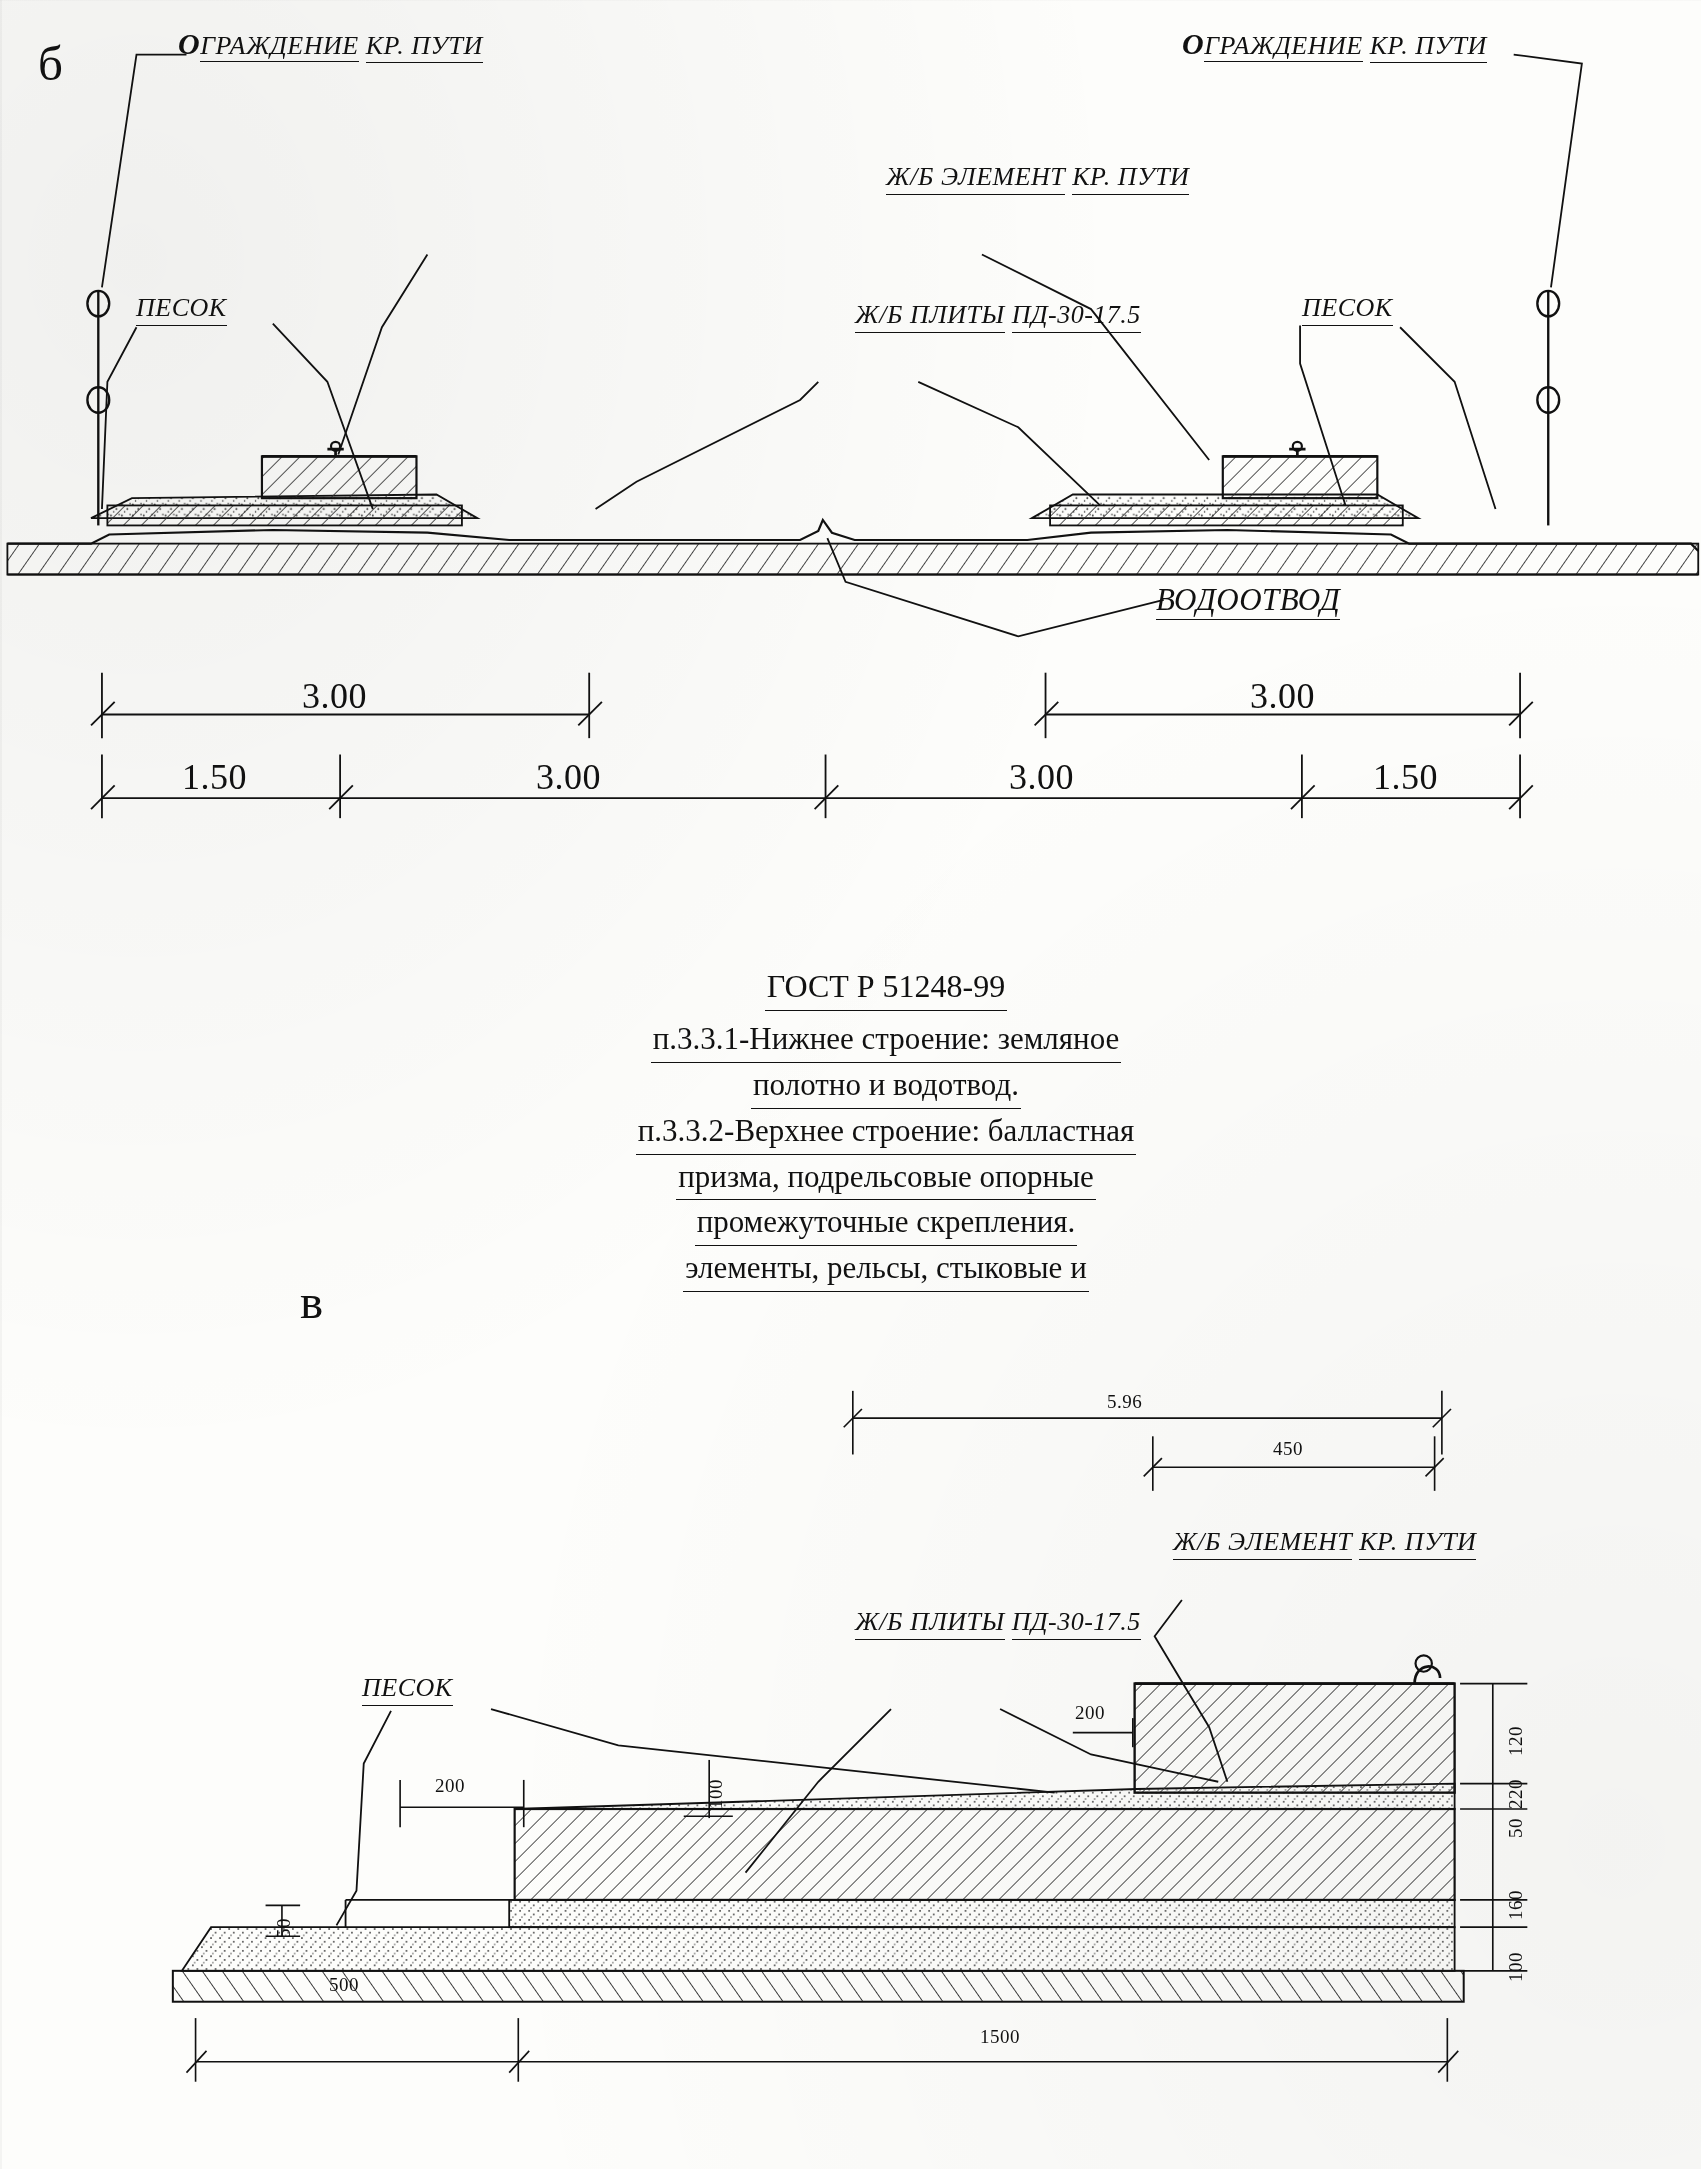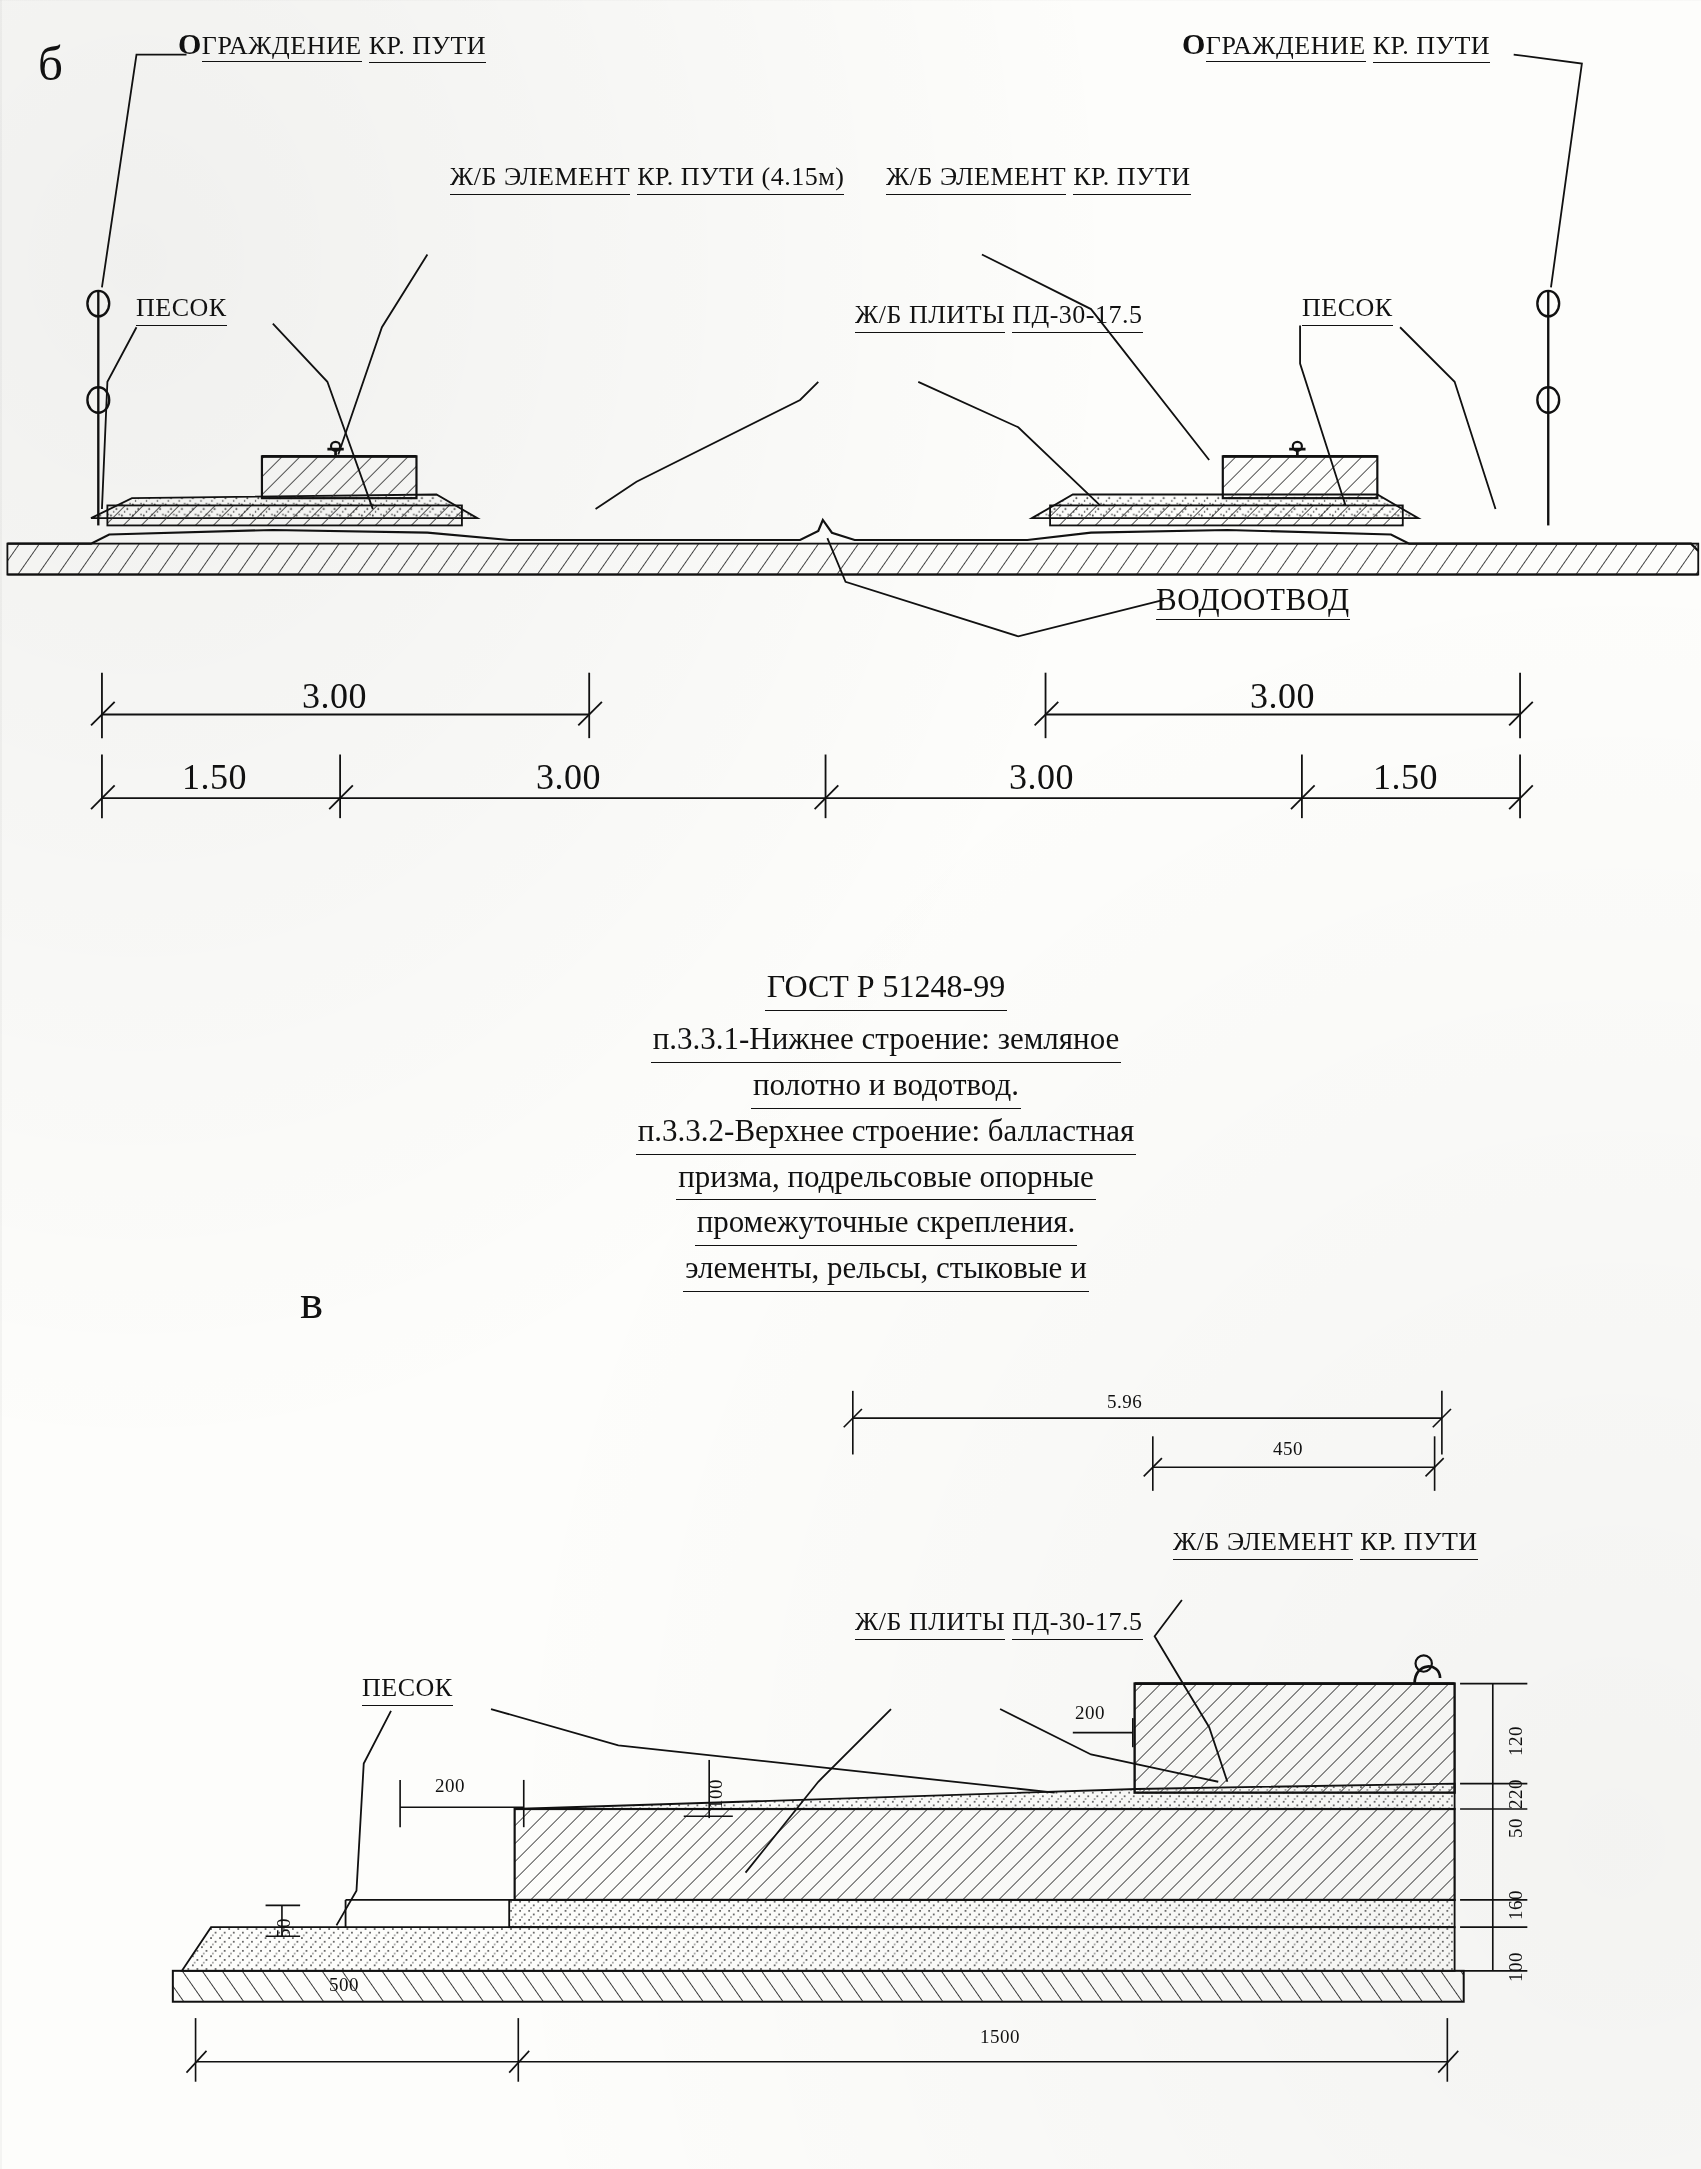--- a/index.html
+++ b/index.html
@@ -44,20 +44,21 @@
     padding-bottom: 0.9px;
   }
   .big-letter {
     font-size: 49px;
     font-family: "Liberation Serif", serif;
   }
   .callout {
     font-size: 26px;
     line-height: 1.18;
     text-align: left;
+    font-style: italic;
   }
   .dim-txt {
     font-size: 36px;
   }
   .dim-small {
     font-size: 19px;
   }
   .dim-vert {
     font-size: 19px;
     transform: rotate(-90deg);
@@ -288,24 +289,20 @@
 
   <div class="lbl callout" style="left:1182px; top:23.6px;">
     <span class="letter-o">O</span><span class="lbl-u">ГРАЖДЕНИЕ</span>
     <div class="lbl-u" style="display:inline-block; margin-top:7.3px;">КР. ПУТИ</div>
   </div>
 
   <div class="lbl callout lbl-u" style="left:136px; top:293px;">ПЕСОК</div>
 
   <div class="lbl callout lbl-u" style="left:1302px; top:293px;">ПЕСОК</div>
 
-  <div class="lbl callout" style="left:450px; top:155px;">
-    <div class="lbl-u" style="display:inline-block;">Ж/Б ЭЛЕМЕНТ</div>
-    <div class="lbl-u" style="display:inline-block; margin-top:7.3px;">КР. ПУТИ (4.15м)</div>
-  </div>
 
   <div class="lbl callout" style="left:886px; top:155px;">
     <div class="lbl-u" style="display:inline-block;">Ж/Б ЭЛЕМЕНТ</div>
     <div class="lbl-u" style="display:inline-block; margin-top:7.3px;">КР. ПУТИ</div>
   </div>
 
   <div class="lbl callout" style="left:855px; top:293px;">
     <div class="lbl-u" style="display:inline-block;">Ж/Б ПЛИТЫ</div>
     <div class="lbl-u" style="display:inline-block; margin-top:7.3px;">ПД-30-17.5</div>
   </div>

